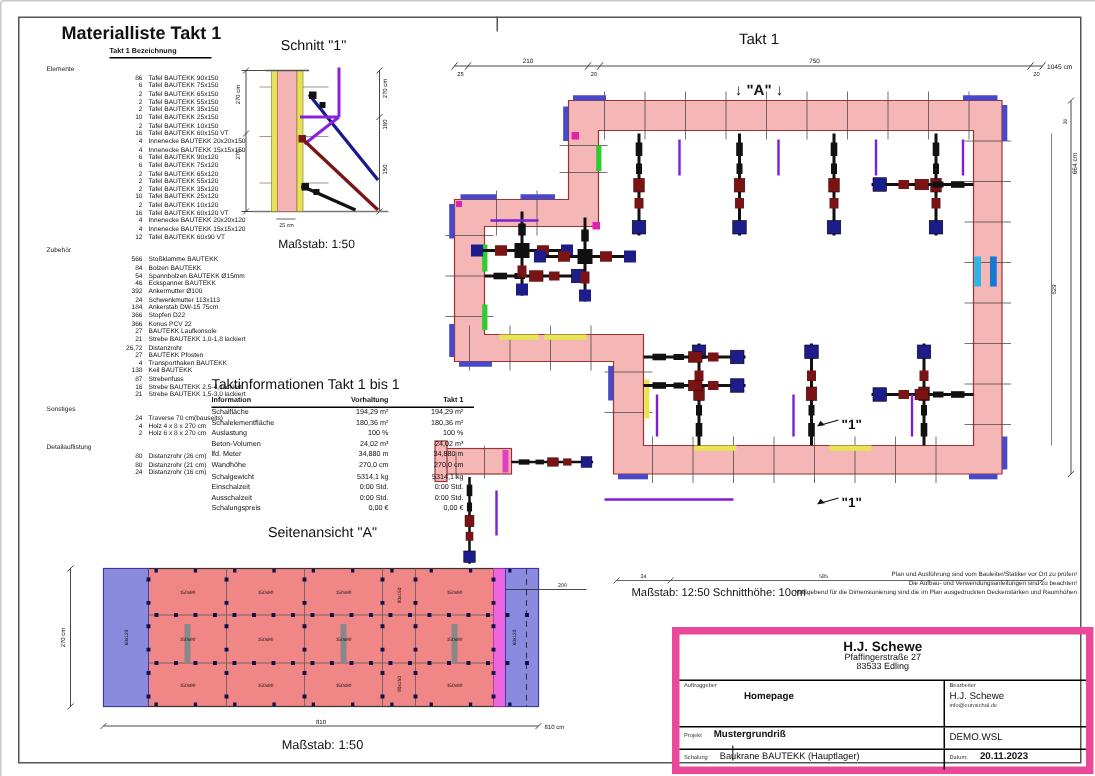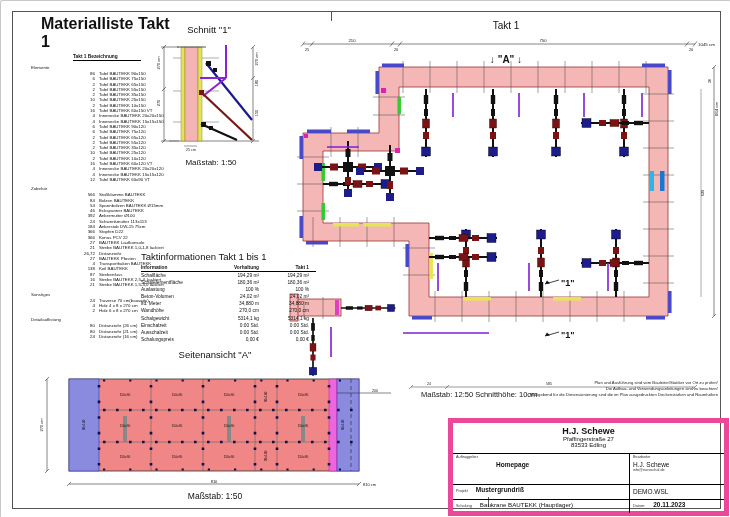--- a/index.html
+++ b/index.html
@@ -3,21 +3,21 @@
 <meta charset="utf-8">
 <style>
   html,body{margin:0;padding:0;background:#e8e8e8;}
   .sheet{position:relative;width:730px;height:517px;background:#fff;border:1px solid #c8c8c8;border-radius:3px;overflow:hidden;
          font-family:"Liberation Sans","DejaVu Sans",sans-serif;color:#111;}
   .frame{position:absolute;left:11px;top:10px;width:707px;height:496px;border:1px solid #555;}
   .ftick{position:absolute;width:1px;background:#555;}
 
   
   .matlist{position:absolute;left:30px;top:14px;width:140px;}
-  .mat-title{font-size:16px;font-weight:bold;margin-left:10px;}
+  .mat-title{font-size:12px;font-weight:bold;margin-left:10px;}
   .mat-sub{font-size:4.8px;font-weight:bold;margin-left:42px;margin-top:3px;border-bottom:0.5px solid #000;width:68px;padding-bottom:1px;}
   .msec{font-size:4.4px;color:#222;margin-top:4px;margin-bottom:1px;}
   .mrow{display:flex;height:5.3px;line-height:5.3px;font-size:4.4px;white-space:nowrap;}
   .mqty{width:64px;text-align:right;flex:none;}
   .mname{margin-left:4px;}
 
   
   .taktinfo{position:absolute;left:140px;top:250px;width:175px;}
   .ti-title{font-size:9.5px;white-space:nowrap;}
   .ti-head{display:flex;font-size:4.8px;font-weight:bold;border-bottom:0.6px solid #000;margin-top:3px;padding-bottom:1px;}

